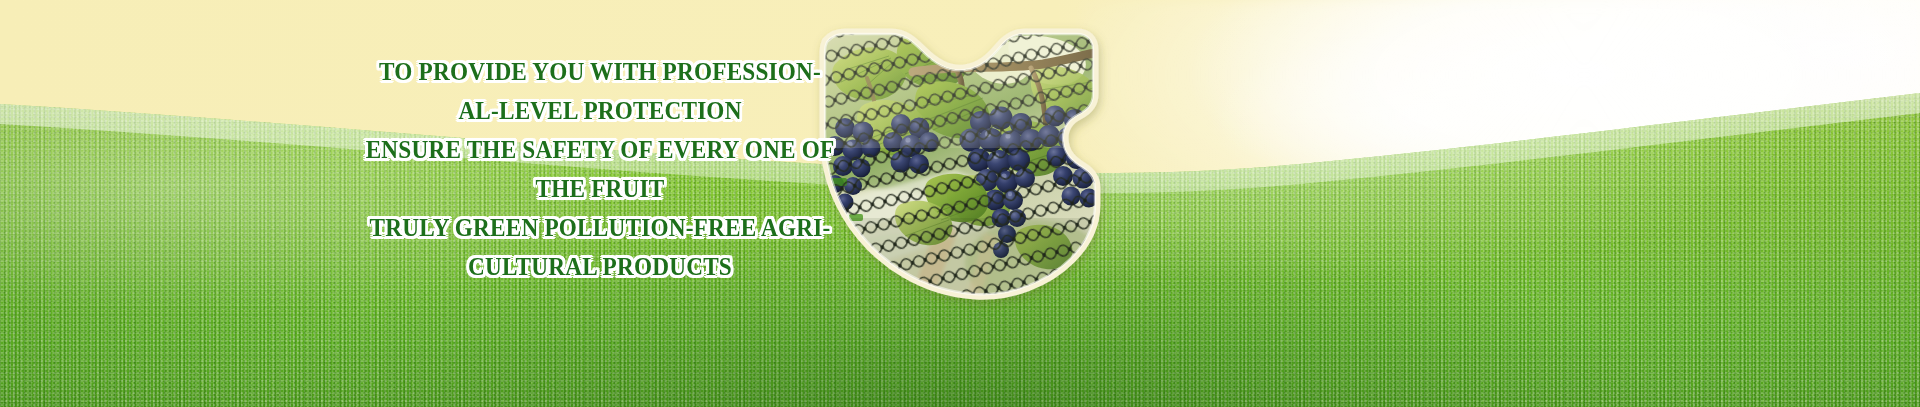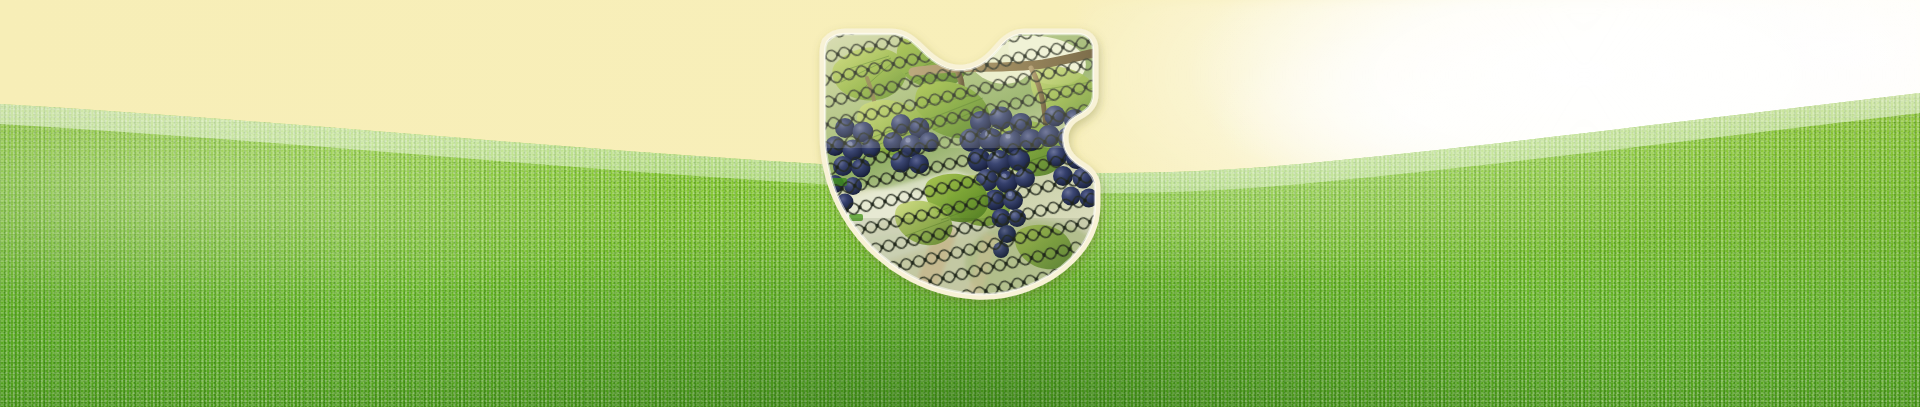--- a/index.html
+++ b/index.html
@@ -134,20 +134,28 @@
 
   <div class="hill">
     <div class="hill-mask">
       <div class="grass-tex"></div>
       <div class="grass-tex2"></div>
       <div class="grass-shade"></div>
     </div>
     <div class="hill-edge"></div>
   </div>
 
+  <div class="slogan">
+    <span class="slogan-line">TO PROVIDE YOU WITH PROFESSION-</span>
+    <span class="slogan-line">AL-LEVEL PROTECTION</span>
+    <span class="slogan-line">ENSURE THE SAFETY OF EVERY ONE OF</span>
+    <span class="slogan-line">THE FRUIT</span>
+    <span class="slogan-line">TRULY GREEN POLLUTION-FREE AGRI-</span>
+    <span class="slogan-line">CULTURAL PRODUCTS</span>
+  </div>
 
   <div class="shield-wrap">
     <svg class="shield-svg" viewBox="0 0 310 272" xmlns="http://www.w3.org/2000/svg">
       <defs>
 
         <path id="shieldPath" d="
           M 22,14
           C 26,9 32,6 40,6
           L 86,6
           C 100,6 108,14 118,24

